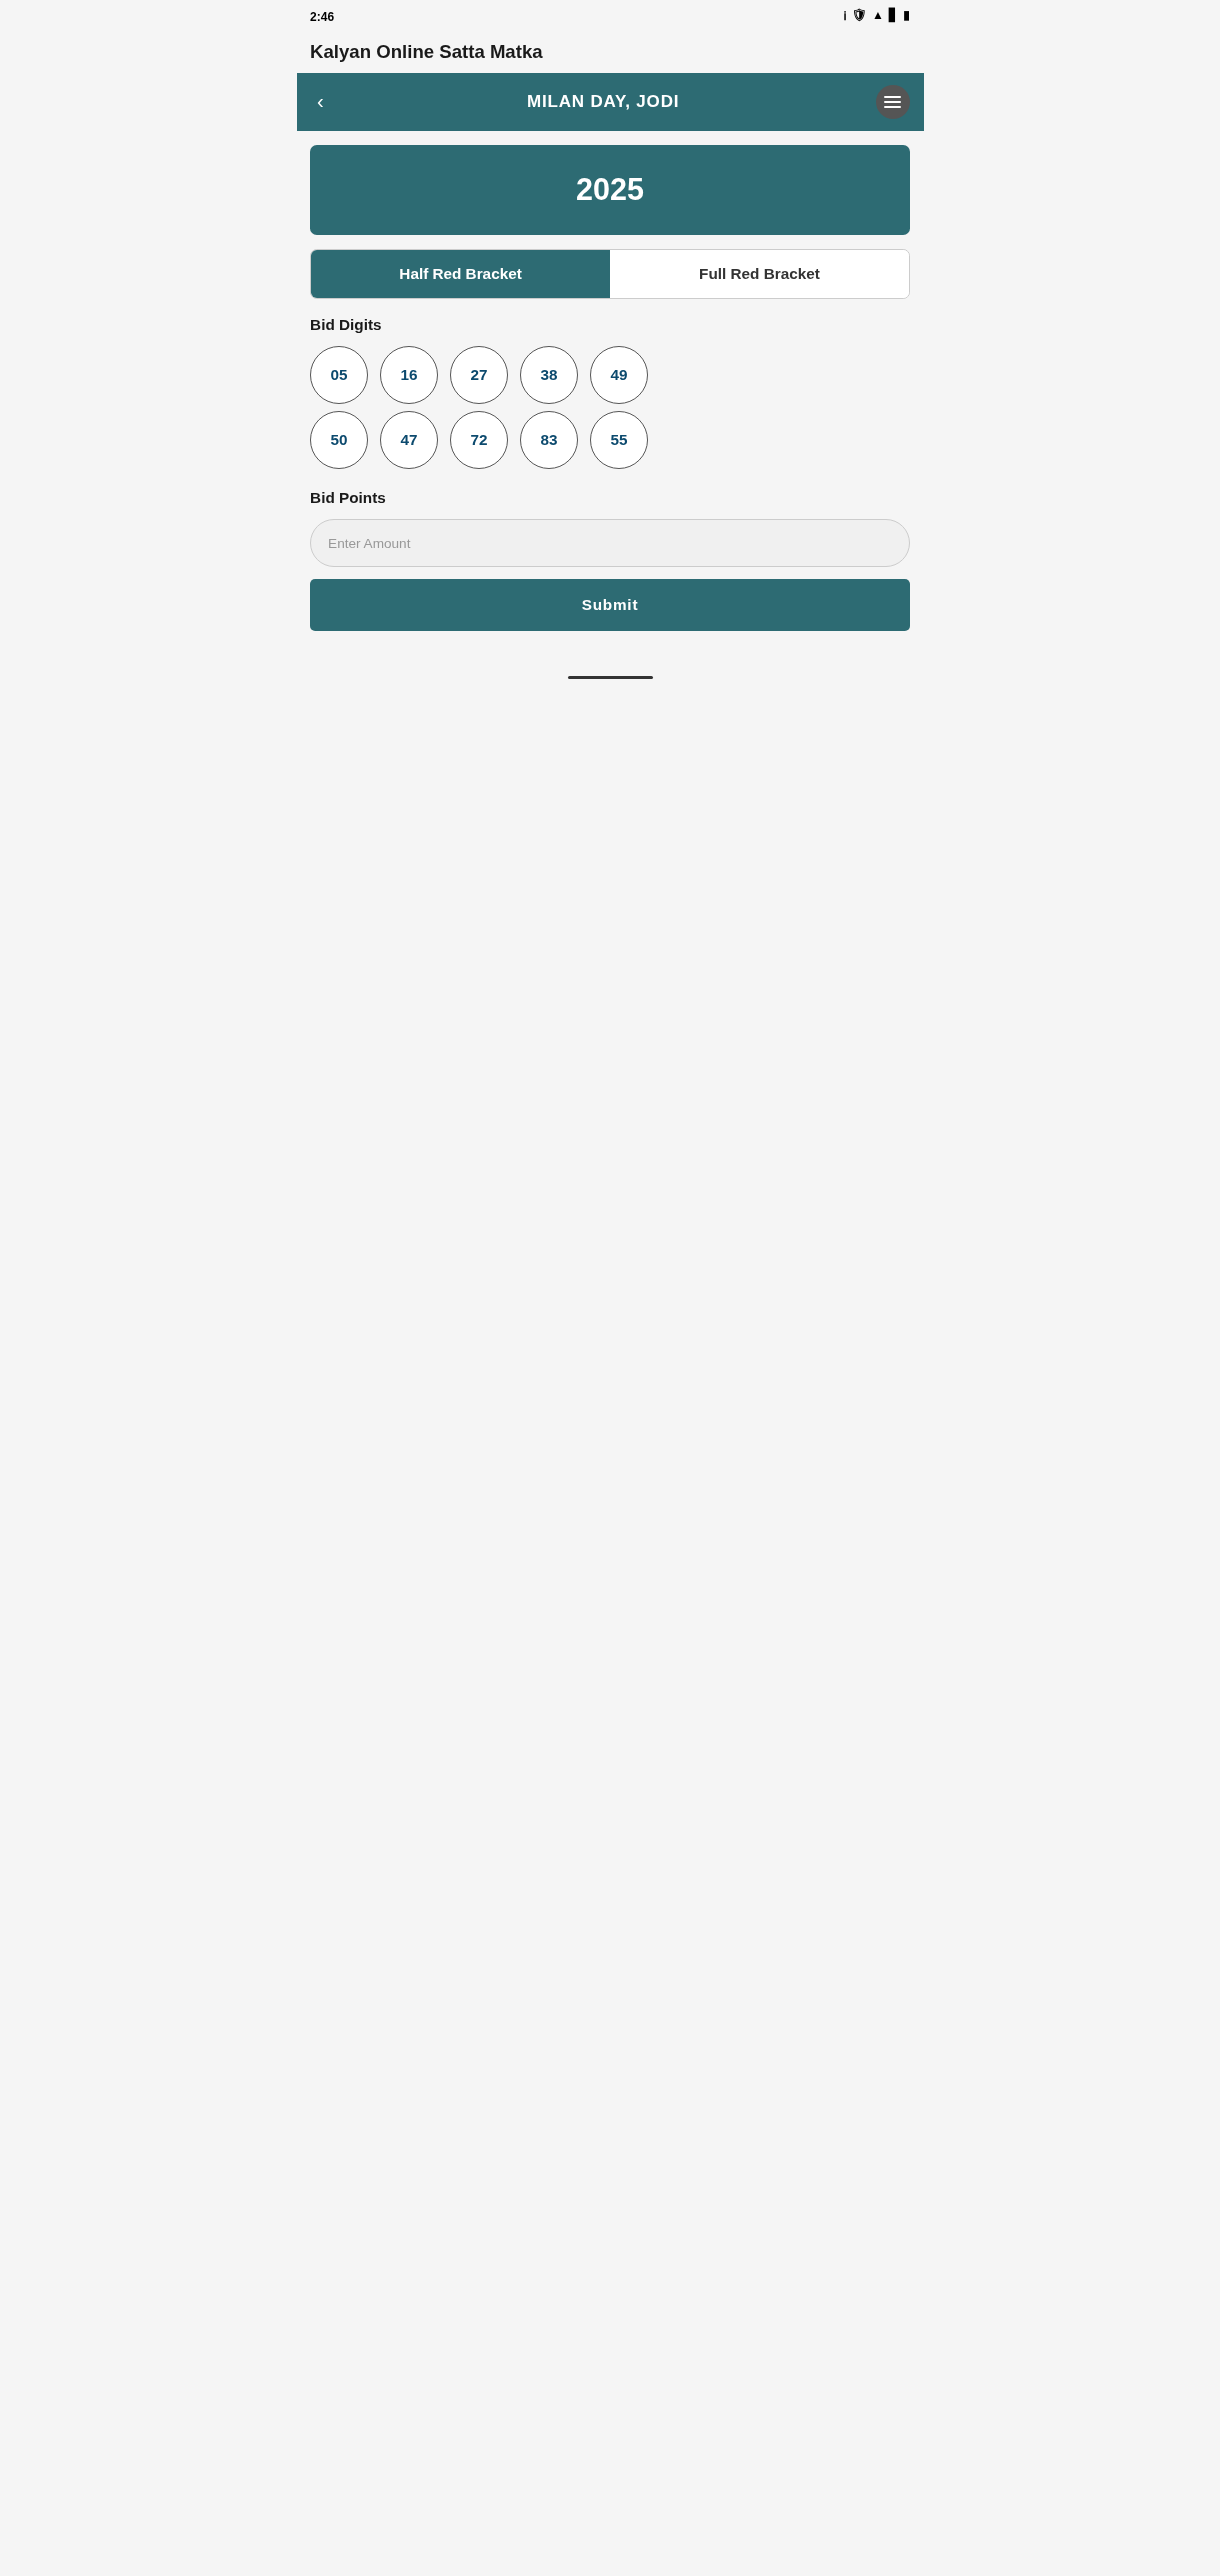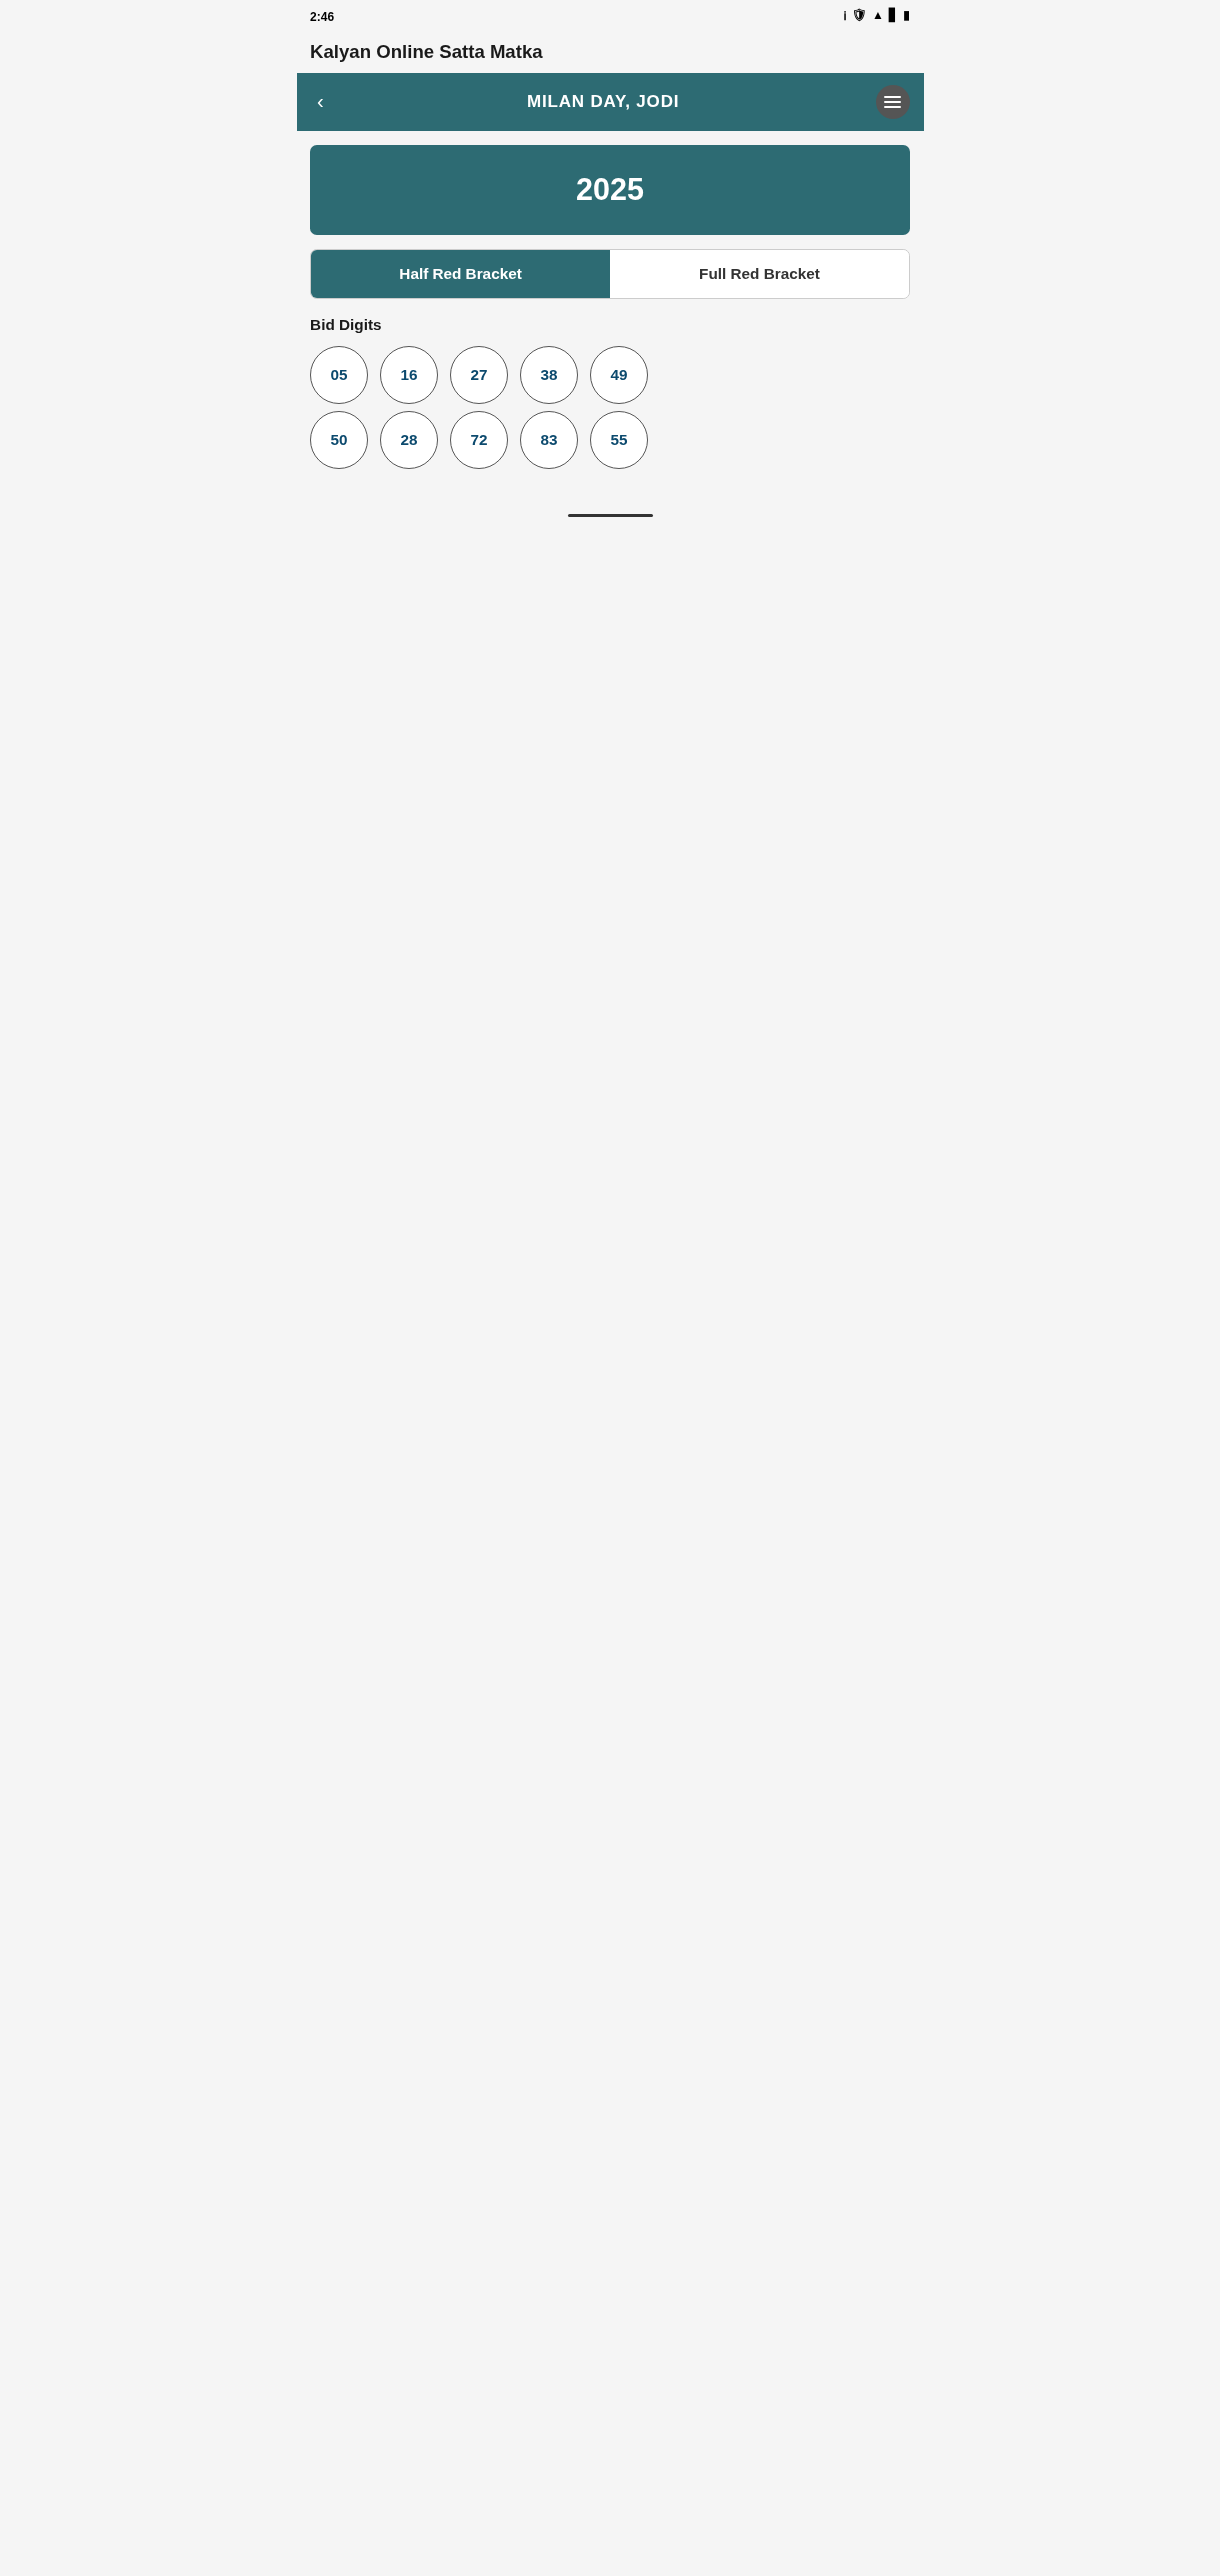--- a/index.html
+++ b/index.html
@@ -279,25 +279,30 @@
   <div class="digits-grid">
     <button class="digit-btn">05</button>
     <button class="digit-btn">16</button>
     <button class="digit-btn">27</button>
     <button class="digit-btn">38</button>
     <button class="digit-btn">49</button>
   </div>
 
   <div class="digits-grid">
     <button class="digit-btn">50</button>
-    <button class="digit-btn">28</button>
+    <button class="digit-btn">47</button>
     <button class="digit-btn">72</button>
     <button class="digit-btn">83</button>
     <button class="digit-btn">55</button>
   </div>
 
+  <div class="bid-points-section">
+    <div class="section-label">Bid Points</div>
+    <input class="amount-input" type="number" placeholder="Enter Amount" style="">
+    <button class="submit-btn">Submit</button>
+  </div>
 
 </div>
 
 <div class="bottom-bar">
   <div class="home-indicator"></div>
 </div>
 
 
 </body></html>

